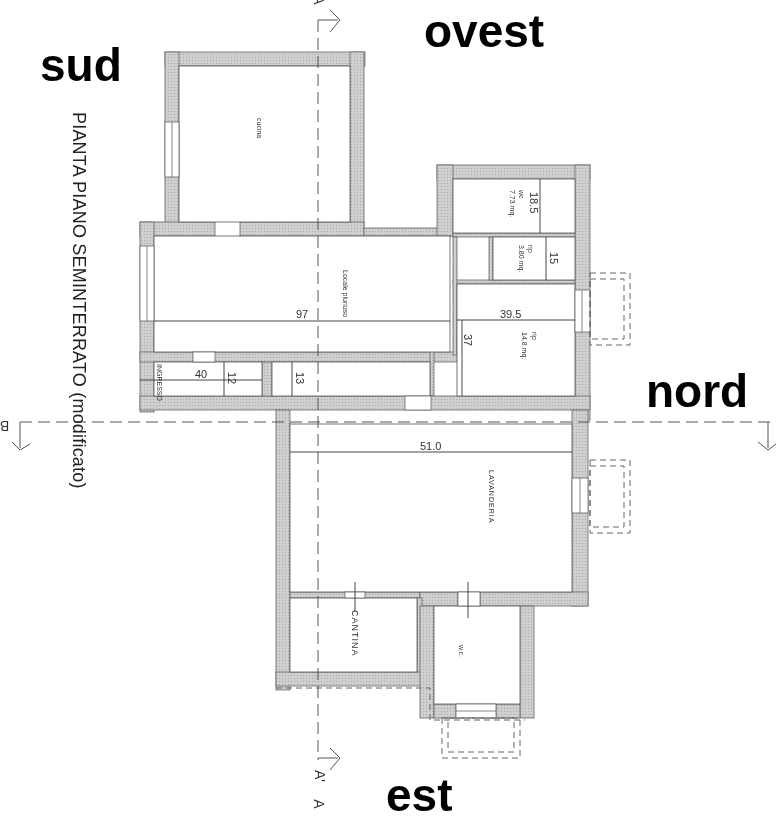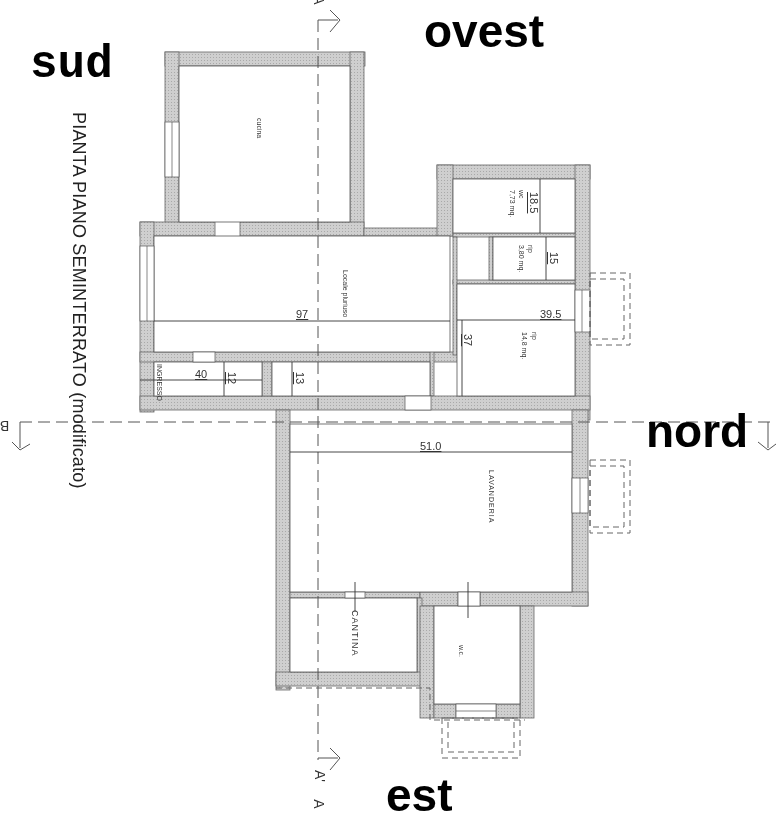--- a/index.html
+++ b/index.html
@@ -2,21 +2,21 @@
 <html><head>
 <meta charset="utf-8">
 <style>
   html, body { margin:0; padding:0; background:#ffffff; }
   body { width:778px; height:817px; position:relative; overflow:hidden; font-family:"Liberation Sans", sans-serif; }
   #plan { position:absolute; left:0; top:0; width:778px; height:817px; }
   .orient { position:absolute; font-family:"Liberation Sans", sans-serif; font-weight:bold; font-size:46px; color:#000; line-height:1; }
   .title-vert { position:absolute; left:68px; top:112px; font-family:"Liberation Sans", sans-serif; font-size:18px; color:#222; writing-mode:vertical-rl; white-space:nowrap; letter-spacing:0.2px; }
   .room-label { position:absolute; font-family:"Liberation Sans", sans-serif; font-size:7px; color:#333; writing-mode:vertical-rl; white-space:nowrap; }
   .room-label.big { font-size:9px; letter-spacing:1px; }
-  .dim { position:absolute; font-family:"Liberation Sans", sans-serif; font-size:11px; color:#333; white-space:nowrap;text-decoration:underline; }
+  .dim { position:absolute; font-family:"Liberation Sans", sans-serif; font-size:11px; color:#333; white-space:nowrap; }
   .dim.v { writing-mode:vertical-rl; }
   .sec { position:absolute; font-family:"Liberation Sans", sans-serif; font-size:14px; color:#333; }
 </style>
 </head>
 <body>
 
 <svg id="plan" viewBox="0 0 778 817" xmlns="http://www.w3.org/2000/svg">
   <defs>
     <pattern id="hatch" width="3" height="3" patternUnits="userSpaceOnUse">
       <rect width="3" height="3" fill="#cfcfcf"></rect>
@@ -128,23 +128,23 @@
     <line x1="546" y1="237" x2="546" y2="280"></line>
     <line x1="140" y1="380" x2="262" y2="380"></line>
     <line x1="224" y1="362" x2="224" y2="396"></line>
     <line x1="292" y1="362" x2="292" y2="396"></line>
     <line x1="290" y1="452" x2="572" y2="452"></line>
     <line x1="355" y1="582" x2="355" y2="612"></line>
     <line x1="468" y1="582" x2="468" y2="618"></line>
   </g>
 </svg>
 
-<div class="orient" style="left:30px;top:42px;font-family:Liberation Mono, monospace;">sud</div>
+<div class="orient" style="left:40px;top:42px;">sud</div>
 <div class="orient" style="left:424px;top:8px;text-align:right;">ovest</div>
-<div class="orient" style="left:646px;top:368px;margin-top:40px;">nord</div>
+<div class="orient" style="left:646px;top:368px;">nord</div>
 <div class="orient" style="left:386px;top:772px;">est</div>
 
 <div class="title-vert">PIANTA PIANO SEMINTERRATO (modificato)</div>
 
 <div class="sec" style="left:314px;top:-8px;transform:rotate(90deg);">A</div>
 <div class="sec" style="left:314px;top:768px;transform:rotate(90deg);">A'</div>
 <div class="sec" style="left:314px;top:796px;transform:rotate(90deg);">A</div>
 <div class="sec" style="left:0px;top:418px;transform:rotate(180deg);">B</div>
 
 <div class="room-label" style="left:256px;top:118px;">cucina</div>
@@ -156,18 +156,18 @@
 <div class="room-label" style="left:531px;top:332px;">rip</div>
 <div class="room-label" style="left:521px;top:332px;">14,8 mq.</div>
 <div class="room-label" style="left:156px;top:364px;">INGRESSO</div>
 <div class="room-label big" style="left:488px;top:470px;font-size:7px;">LAVANDERIA</div>
 <div class="room-label big" style="left:350px;top:610px;">CANTINA</div>
 <div class="room-label" style="left:458px;top:645px;">w.c.</div>
 
 <div class="dim" style="left:296px;top:308px;">97</div>
 <div class="dim v" style="left:528px;top:192px;">18.5</div>
 <div class="dim v" style="left:548px;top:252px;">15</div>
-<div class="dim" style="left:500px;top:308px;margin-left:40px;">39.5</div>
+<div class="dim" style="left:500px;top:308px;">39.5</div>
 <div class="dim v" style="left:462px;top:334px;">37</div>
 <div class="dim" style="left:195px;top:368px;text-align:center;">40</div>
 <div class="dim v" style="left:226px;top:372px;">12</div>
 <div class="dim v" style="left:294px;top:372px;">13</div>
 <div class="dim" style="left:420px;top:440px;">51.0</div>
 
 </body></html>

